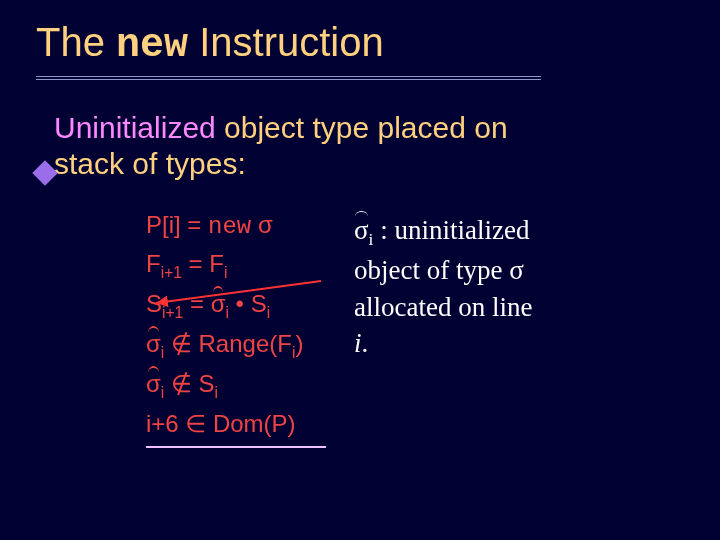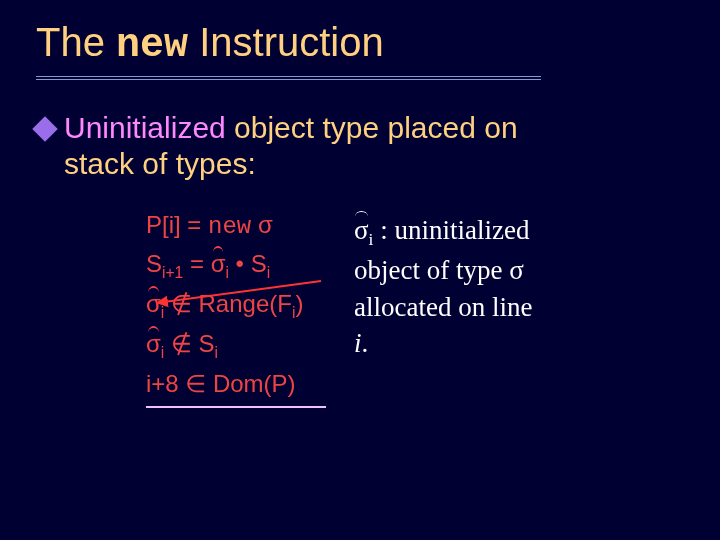--- a/index.html
+++ b/index.html
@@ -26,22 +26,21 @@
     margin: 0 0 8px 0;
   }
   .title .mono { font-family: "Courier New", monospace; font-weight: bold; }
   .rule {
     border: none;
     border-top: 4px double #8899cc;
     margin: 0 0 30px 0;
   }
   .bullet-row {
     display: flex;
-    align-items: flex-start;
-    gap: 10px;
+    align-items: flex-end;
     margin-bottom: 24px;
   }
   .diamond {
     width: 18px; height: 18px;
     background: #9a6eea;
     transform: rotate(45deg);
     margin-top: 10px;
     flex: 0 0 18px;
   }
   .bullet-text {
@@ -120,30 +119,33 @@
     </div>
   </div>
 
   <div class="content-row">
 
     <div class="rules-block">
       <div class="line">
         <span>P[i] = </span><span class="kw">new</span><span> σ</span>
       </div>
       <div class="line">
+        <span>F</span><span class="sub">i+1</span><span> = F</span><span class="sub">i</span>
+      </div>
+      <div class="line">
         <span>S</span><span class="sub">i+1</span><span> = </span><span class="hat"><span>σ</span></span><span class="sub">i</span><span> • S</span><span class="sub">i</span>
       </div>
       <div class="line">
         <span class="hat"><span>σ</span></span><span class="sub">i</span><span> ∉ Range(F</span><span class="sub">i</span><span>)</span>
       </div>
       <div class="line">
         <span class="hat"><span>σ</span></span><span class="sub">i</span><span> ∉ S</span><span class="sub">i</span>
       </div>
       <div class="line">
-        <span>i+8 ∈ Dom(P)</span>
+        <span>i+6 ∈ Dom(P)</span>
       </div>
       <div class="infer-line"></div>
     </div>
 
     <svg class="arrow-svg" style="left:115px; top:75px;" width="180" height="40">
       <defs>
         <marker id="ah" markerWidth="8" markerHeight="8" refX="6" refY="3" orient="auto">
           <path d="M0,0 L6,3 L0,6 Z" fill="#ff3333"></path>
         </marker>
       </defs>

